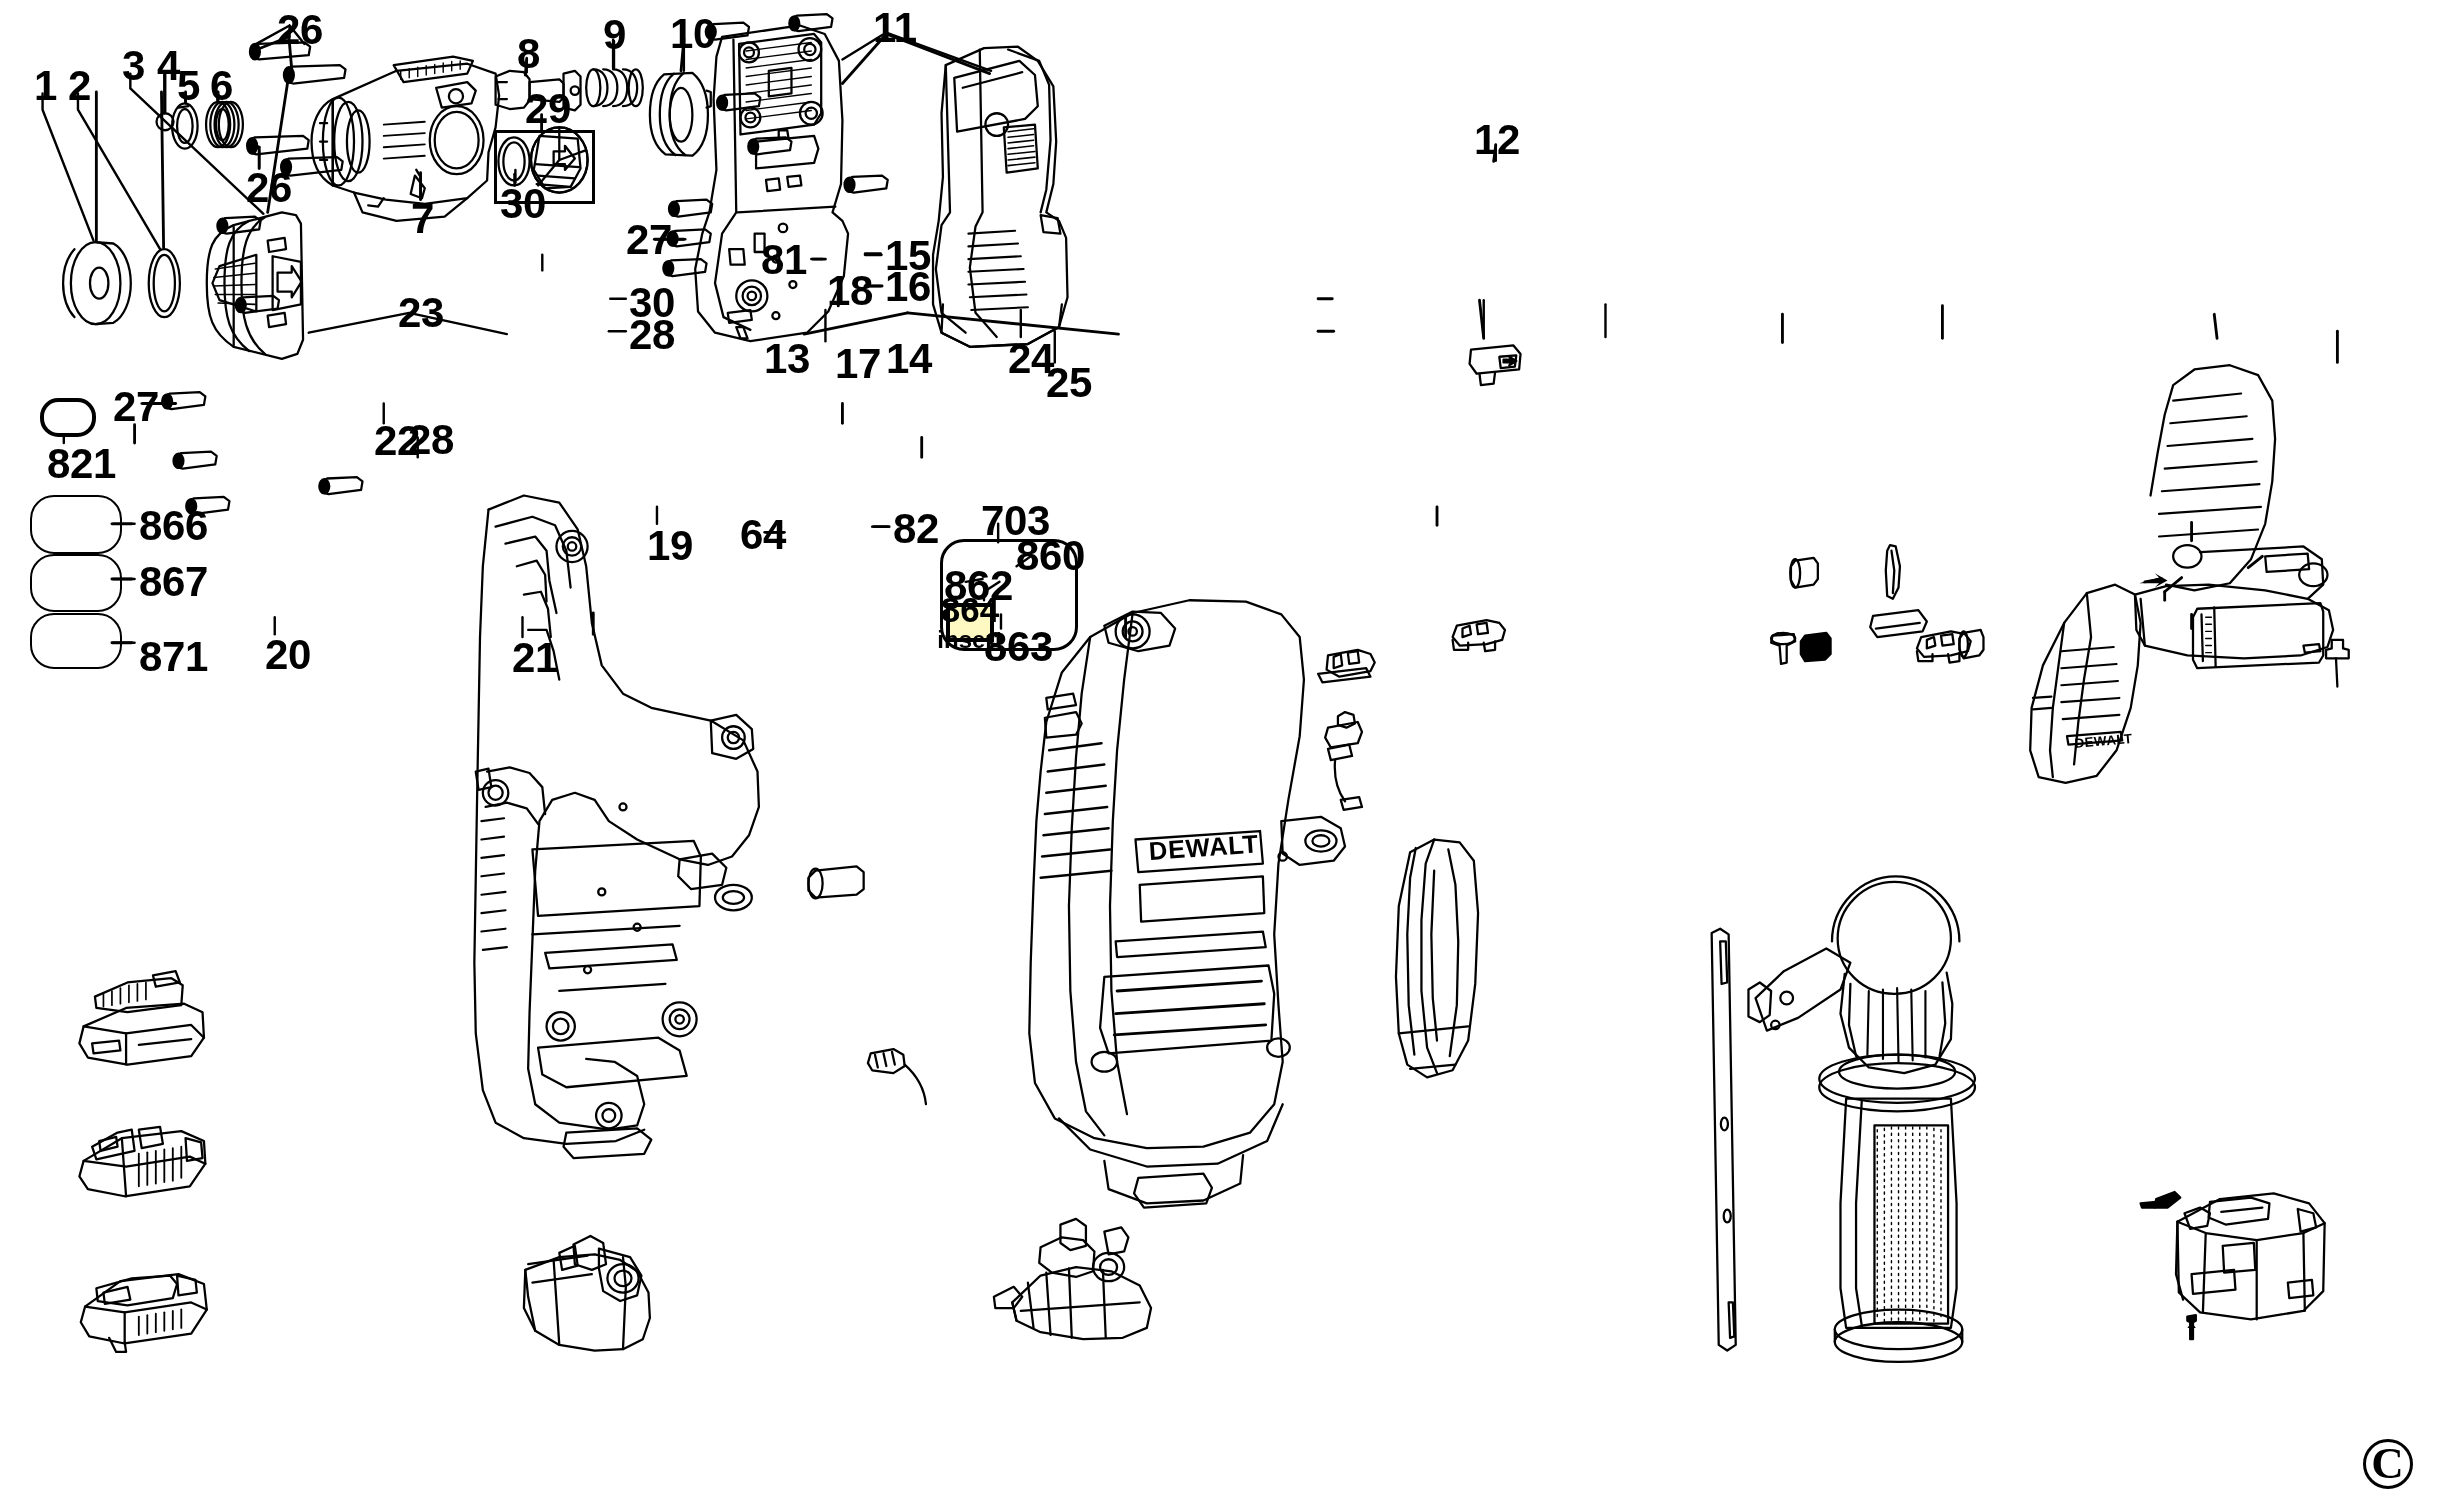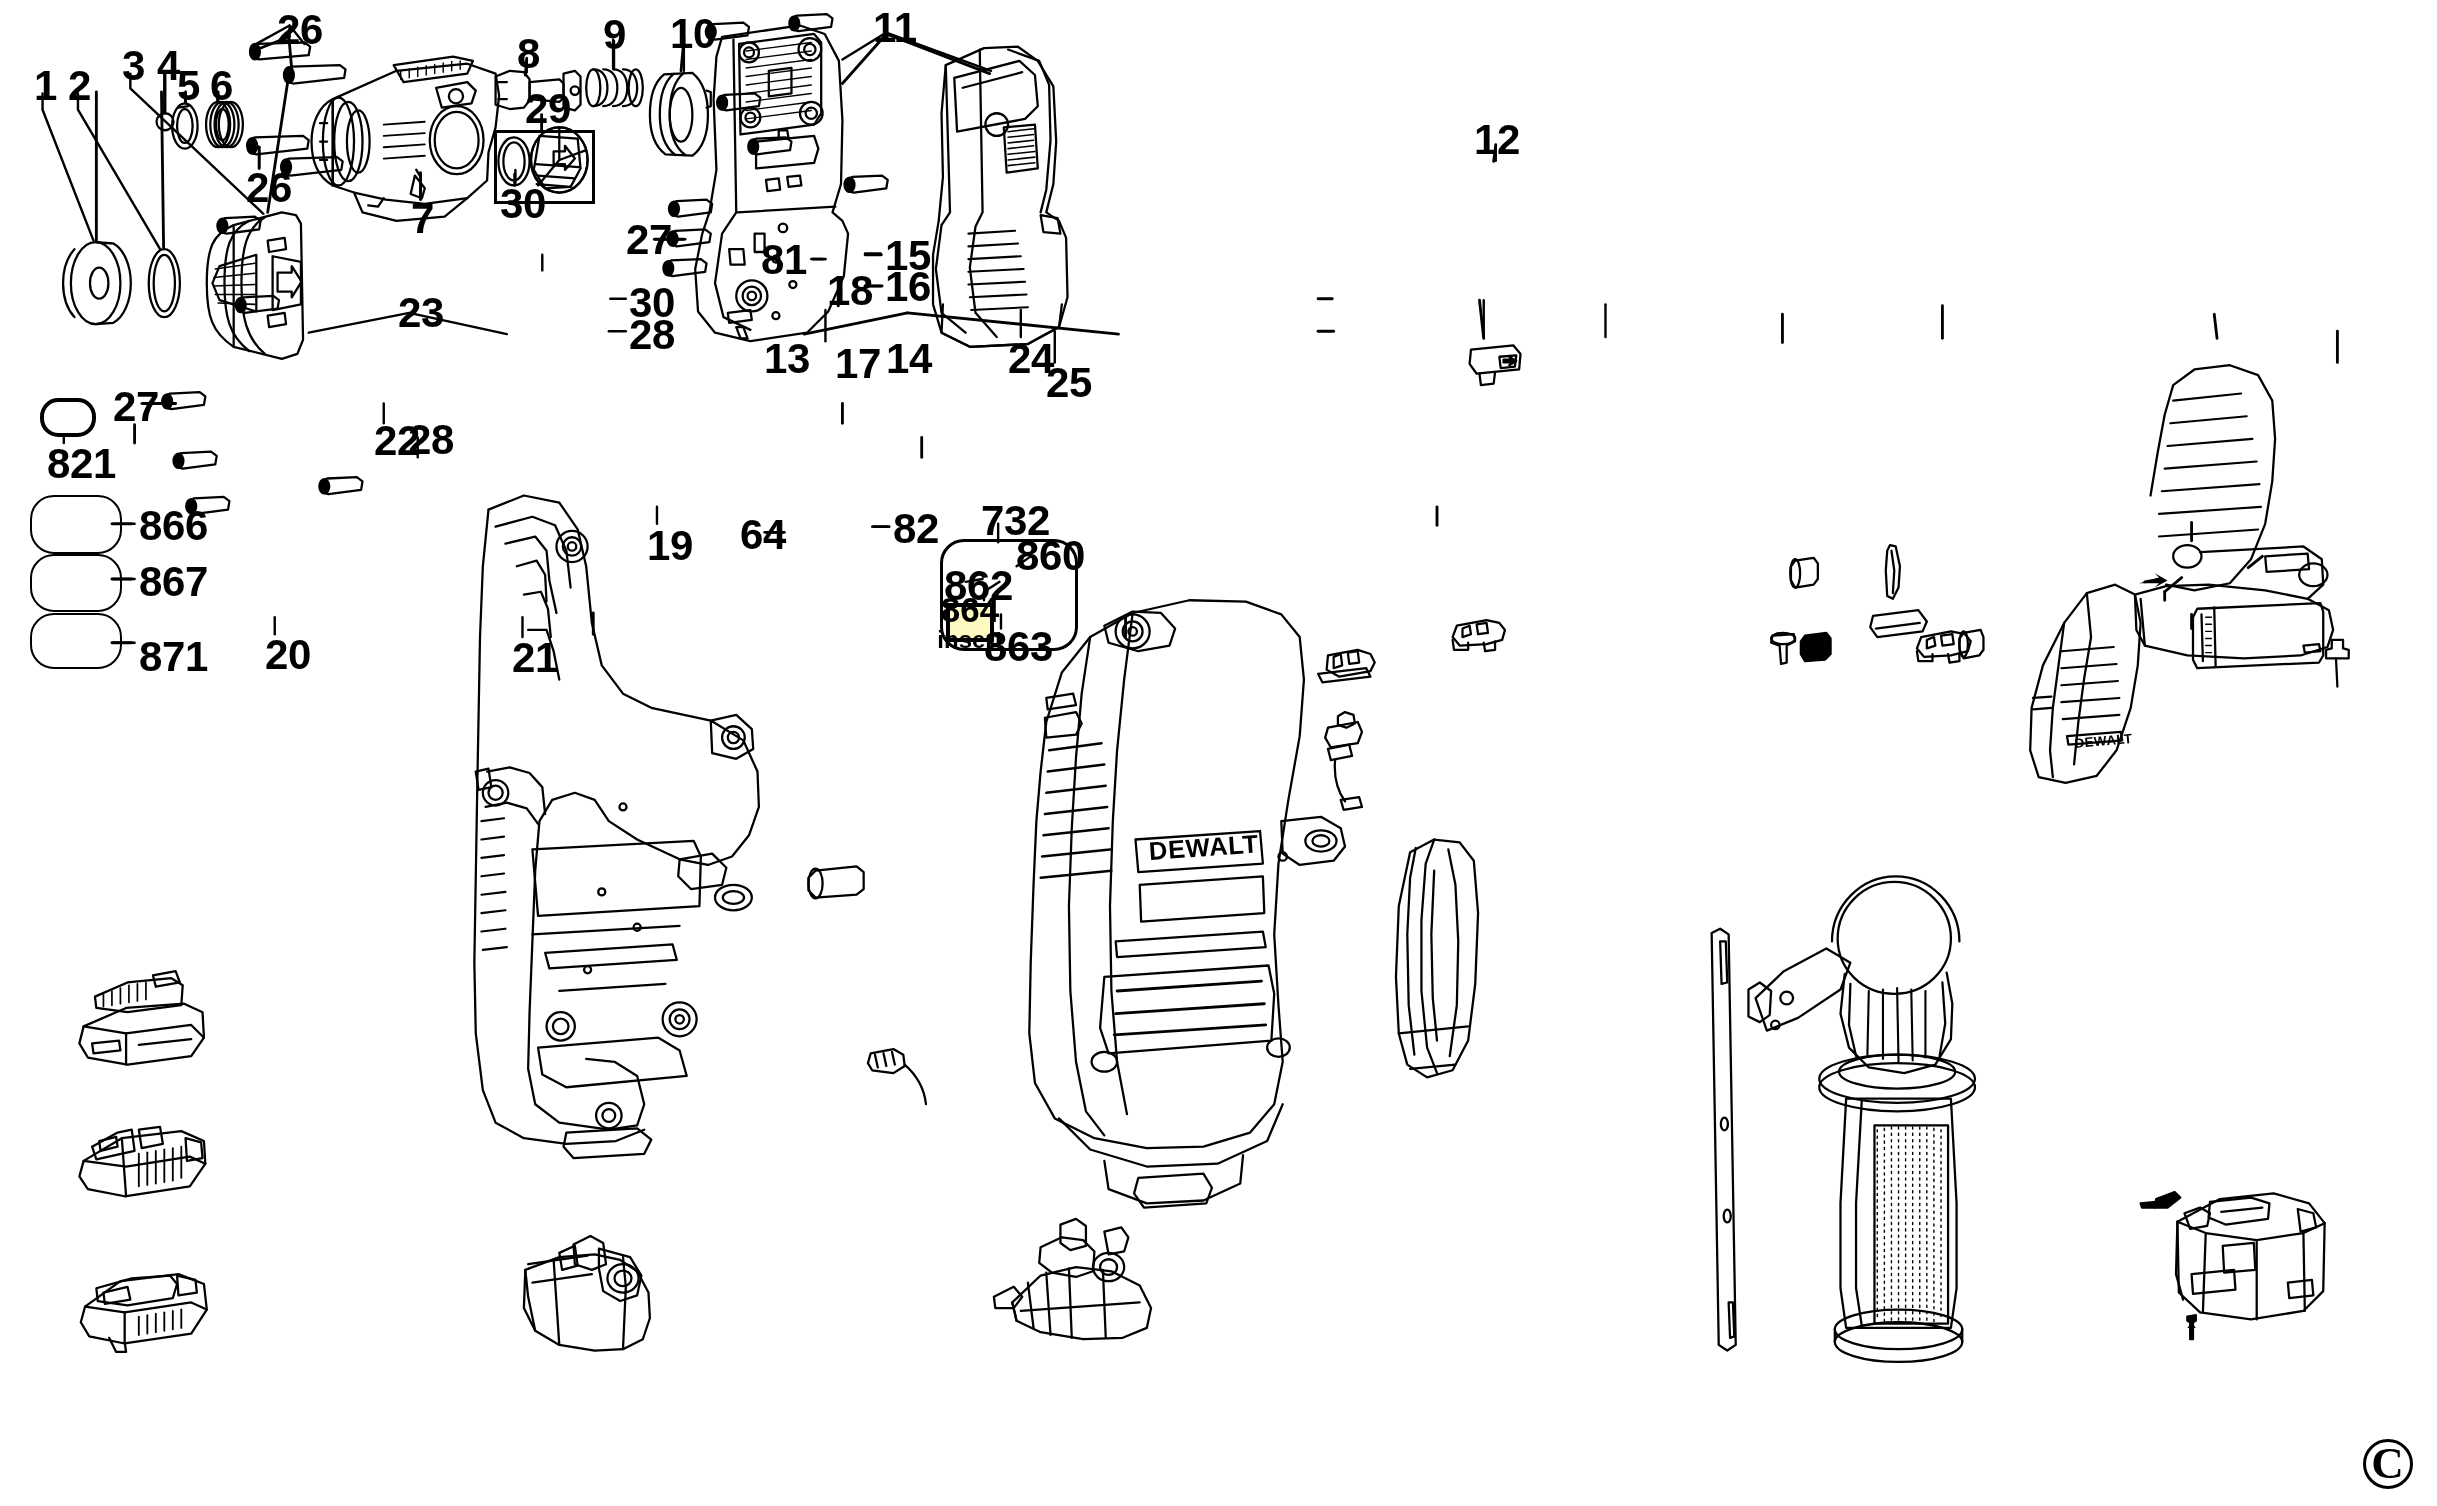--- a/index.html
+++ b/index.html
@@ -985,21 +985,21 @@
   <div class="callout sz-lg" style="left:113px;top:386px;">27</div>
   <div class="callout sz-lg" style="left:47px;top:443px;">821</div>
 
   <div class="callout sz-lg" style="left:139px;top:505px;">866</div>
   <div class="callout sz-lg" style="left:139px;top:561px;">867</div>
   <div class="callout sz-lg" style="left:139px;top:624px;margin-top:12px;">871</div>
 
   <div class="callout sz-lg" style="left:740px;top:514px;">64</div>
   <div class="callout sz-lg" style="left:893px;top:508px;">82</div>
 
-  <div class="callout sz-lg" style="left:981px;top:500px;">732</div>
+  <div class="callout sz-lg" style="left:981px;top:500px;">703</div>
   <div class="callout sz-lg" style="left:1016px;top:535px;">860</div>
   <div class="callout sz-lg" style="left:944px;top:565px;">862</div>
   <div class="callout sz-lg" style="left:984px;top:626px;">863</div>
 
   <svg class="art" viewBox="0 0 3444 2129">
     <path d="M3022 824 L3050 816 L3044 810 L3062 820 L3044 830 L3050 824 Z" fill="#000"></path>
     <path d="M3090 1876 L3096 1868 L3102 1876 L3098 1876 L3098 1886 L3094 1886 L3094 1876 Z" fill="#000"></path>
   </svg>
 
   <div style="position:absolute;left:1148px;top:837px;font-family:'Liberation Sans',sans-serif;

